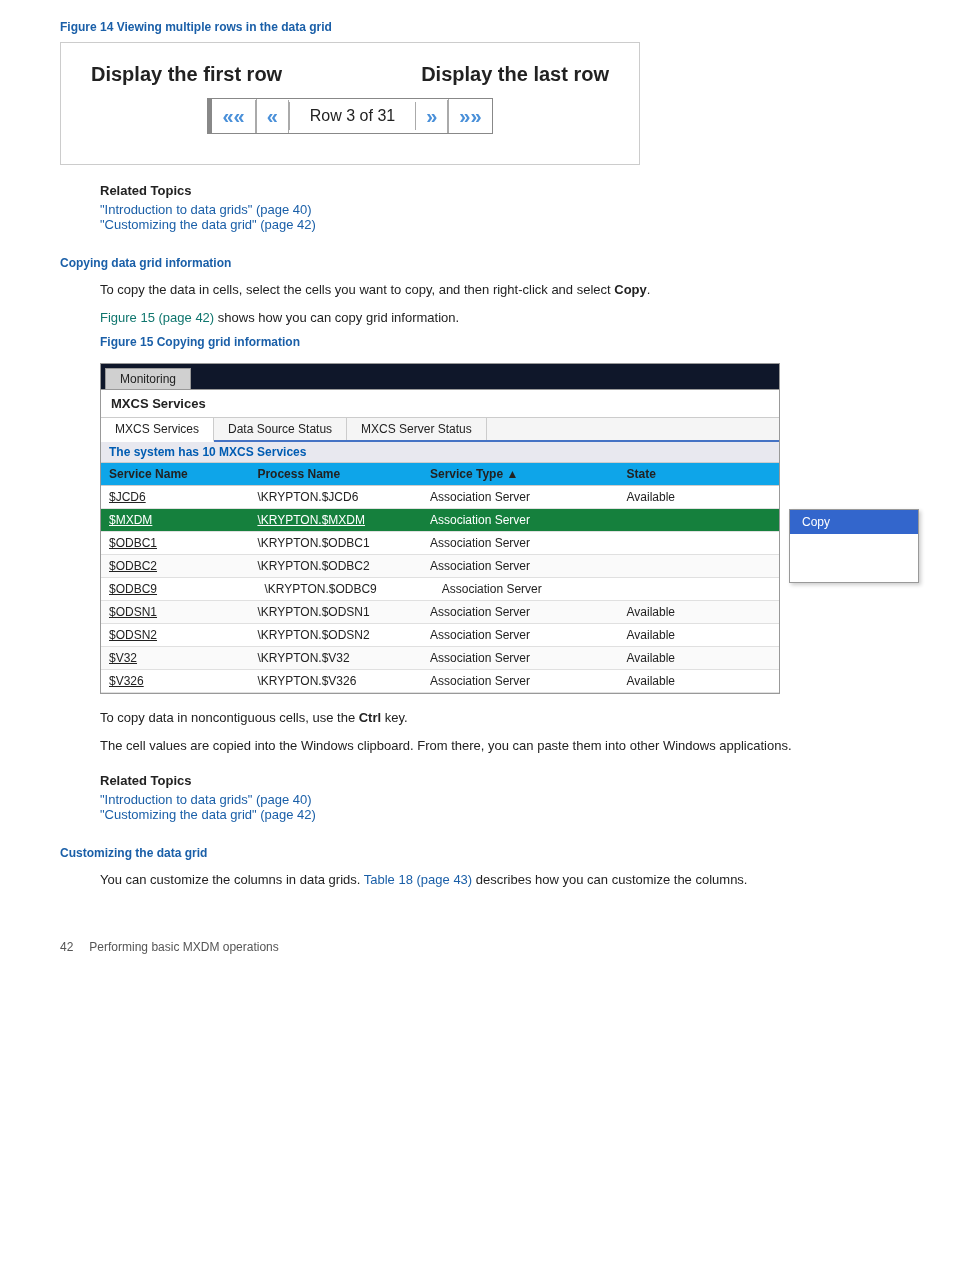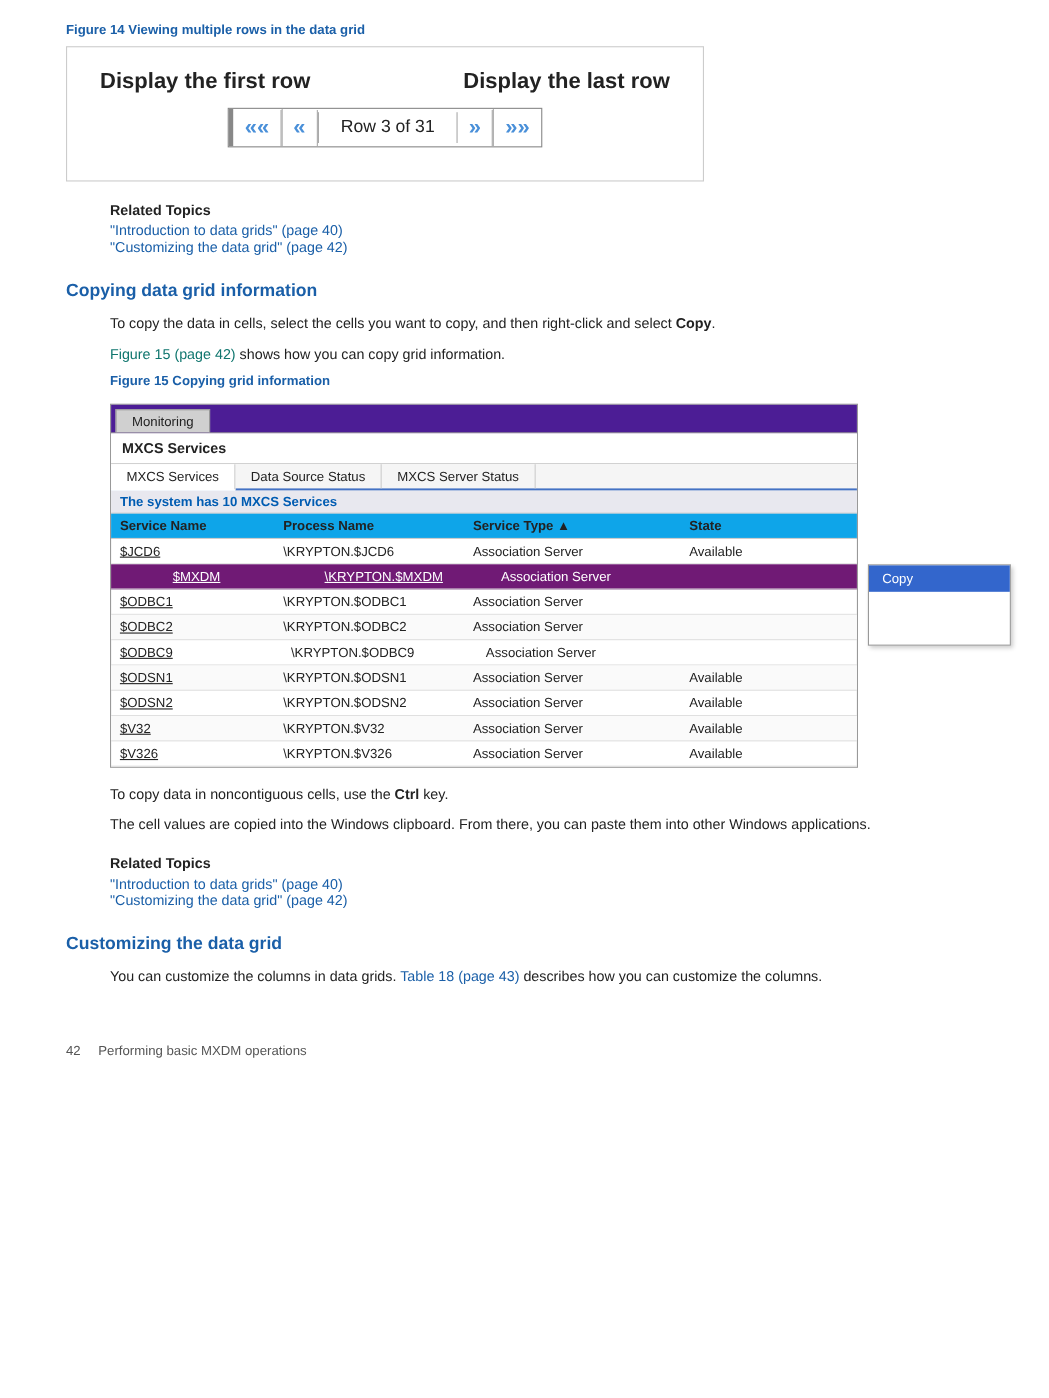--- a/index.html
+++ b/index.html
@@ -68,21 +68,21 @@
     .related-link {
       color: #1a5fa8;
       font-size: 13px;
       display: block;
       text-decoration: none;
     }
 
     
     .section-heading {
       color: #1a5fa8;
-      font-size: 16px;
+      font-size: 12px;
       font-weight: bold;
       margin-bottom: 10px;
       margin-top: 8px;
     }
 
     
     .body-text {
       margin: 0 0 8px 40px;
       font-size: 13px;
       line-height: 1.5;
@@ -91,21 +91,21 @@
     .body-text .inline-link { color: #1a5fa8; }
 
     
     .grid-figure {
       margin: 14px 0 14px 40px;
       border: 1px solid #999;
       width: 680px;
     }
 
     .grid-tab-bar {
-      background: #4c1d95;
+      background: #0f172a;
       border-bottom: 1px solid #999;
       padding: 4px 0 0 4px;
     }
 
     .grid-tab {
       display: inline-block;
       background: #d0d0d0;
       border: 1px solid #999;
       border-bottom: none;
       padding: 3px 14px;
@@ -163,21 +163,21 @@
     .grid-col.process-name { flex: 1.3; }
     .grid-col.service-type { flex: 1.5; }
     .grid-col.state { flex: 1.2; }
 
     .grid-data-row {
       display: flex;
       font-size: 12px;
       border-bottom: 1px solid #e0e0e0;
     }
     .grid-data-row:nth-child(even) { background: #fafafa; }
-    .grid-data-row.highlighted { background: #701a75; color: #fff; padding-left: 48px; }
+    .grid-data-row.highlighted { background: #15803d; color: #fff; }
     .grid-data-row.highlighted .grid-col { color: #fff; }
 
     .underline { text-decoration: underline; }
 
     .context-menu {
       position: absolute;
       right: -140px;
       top: 0;
       background: #fff;
       border: 1px solid #999;

